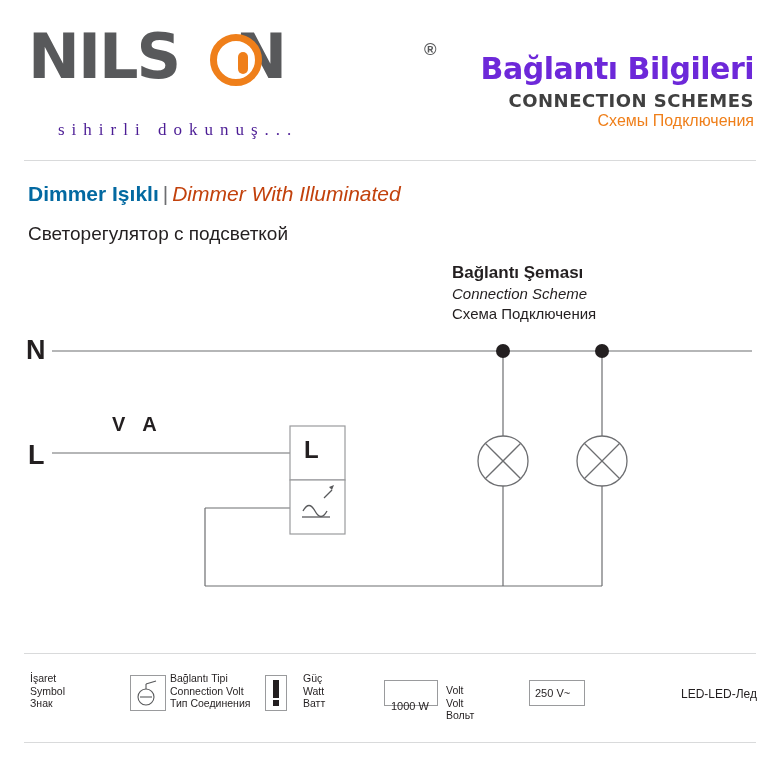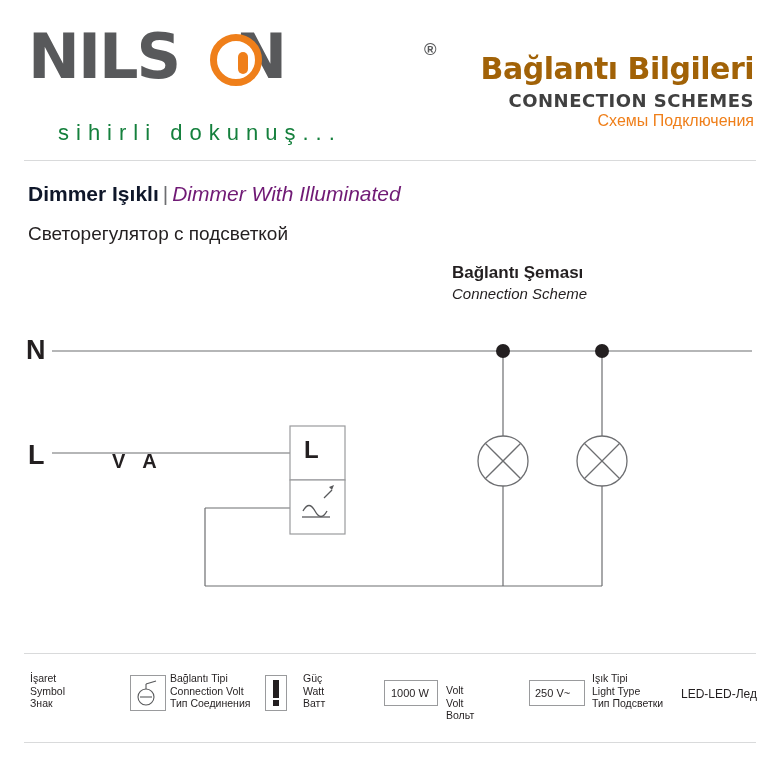--- a/index.html
+++ b/index.html
@@ -65,38 +65,38 @@
     top: 18px;
     font-size: 17px;
     font-weight: bold;
     color: #58595b;
     font-family: "Liberation Sans", sans-serif;
   }
   .logo-tag {
     position: absolute;
     left: 30px;
     top: 98px;
-    font-size: 22px;
+    font-size: 17px;
     letter-spacing: 7px;
-    color: #15803d;
-    font-family: Liberation Sans, sans-serif;
+    color: #4c1d95;
+    font-family: Liberation Serif, serif;
   }
 
   .header-right {
     position: absolute;
     right: 26px;
     top: 52px;
     text-align: right;
     width: 420px;
   }
   .hr-title {
     font-family: "DejaVu Sans", sans-serif;
     font-weight: bold;
     font-size: 30px;
-    color: #a16207;
+    color: #6d28d9;
     line-height: 34px;
     letter-spacing: -0.5px;
   }
   .hr-sub1 {
     font-family: "DejaVu Sans", sans-serif;
     font-weight: bold;
     font-size: 18px;
     color: #404040;
     letter-spacing: 0.5px;
     margin-top: 4px;
@@ -125,30 +125,30 @@
     top: 180px;
     width: 600px;
   }
   .p-line1 {
     font-size: 21px;
     line-height: 28px;
     white-space: nowrap;
   }
   .p-tr {
     font-weight: bold;
-    color: #0f172a;
+    color: #0369a1;
   }
   .p-sep {
     color: #6d6e71;
     font-weight: normal;
     padding: 0 4px;
   }
   .p-en {
     font-style: italic;
-    color: #701a75;
+    color: #c2410c;
   }
   .p-line2 {
     font-size: 19px;
     line-height: 26px;
     margin-top: 13px;
   }
 
   
   .scheme-label {
     position: absolute;
@@ -175,21 +175,21 @@
   .diagram svg { display: block; }
 
   .lbl {
     position: absolute;
     font-weight: bold;
     font-family: "Liberation Sans", sans-serif;
     color: #231f20;
   }
   .lbl-n { left: 26px; top: 15px; font-size: 27px; }
   .lbl-l { left: 28px; top: 120px; font-size: 27px; }
-  .lbl-va { left: 112px; top: 93px; font-size: 20px; letter-spacing: 6px; margin-top: 37px; }
+  .lbl-va { left: 112px; top: 93px; font-size: 20px; letter-spacing: 6px; }
   .lbl-box-l { left: 304px; top: 116px; font-size: 24px; }
 
   
   .footer {
     position: absolute;
     left: 0;
     top: 660px;
     width: 780px;
     height: 80px;
   }
@@ -246,20 +246,21 @@
 <div class="product">
   <div class="p-line1">
     <span class="p-tr">Dimmer Işıklı</span><span class="p-sep">|</span><span class="p-en">Dimmer With Illuminated</span>
   </div>
   <div class="p-line2">Светорегулятор с подсветкой</div>
 </div>
 
 <div class="scheme-label">
   <div class="sl-1">Bağlantı Şeması</div>
   <div class="sl-2">Connection Scheme</div>
+  <div class="sl-3">Схема Подключения</div>
 </div>
 
 <div class="diagram">
 
   <svg width="780" height="330" viewBox="0 0 780 330">
     <g stroke="#6d6e71" stroke-width="1.2" fill="none">
 
       <line x1="52" y1="31" x2="752" y2="31"></line>
 
       <line x1="52" y1="133" x2="290" y2="133"></line>
@@ -336,31 +337,26 @@
       <rect x="7" y="24" width="6" height="6" fill="#231f20"></rect>
     </svg>
   </div>
 
   <div class="f-item" style="left:303px; top:12px;">
     <div class="f-lab b">Güç</div>
     <div class="f-lab">Watt</div>
     <div class="f-lab">Ватт</div>
   </div>
   <div class="f-box" style="left:384px; top:20px; width:54px; height:26px;"></div>
-  <div class="f-val" style="left:391px; top:27px;">1000 W</div>
+  <div class="f-val" style="left:391px; top:40px;">1000 W</div>
 
   <div class="f-item" style="left:446px; top:24px;">
     <div class="f-lab b">Volt</div>
     <div class="f-lab">Volt</div>
     <div class="f-lab">Вольт</div>
   </div>
   <div class="f-box" style="left:529px; top:20px; width:56px; height:26px;"></div>
   <div class="f-val" style="left:535px; top:27px;">250 V~</div>
 
-  <div class="f-item" style="left:592px; top:12px;">
-    <div class="f-lab b">Işık Tipi</div>
-    <div class="f-lab">Light Type</div>
-    <div class="f-lab">Тип Подсветки</div>
-  </div>
   <div class="f-led" style="left:681px; top:27px;">LED-LED-Лед</div>
 </div>
 
 <div class="rule rule-footer-bottom"></div>
 
 </body></html>

